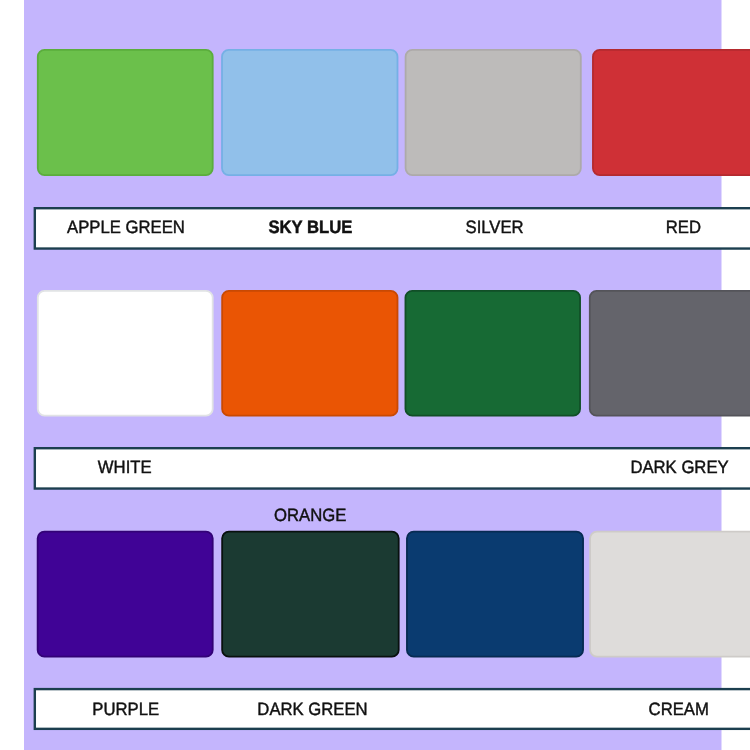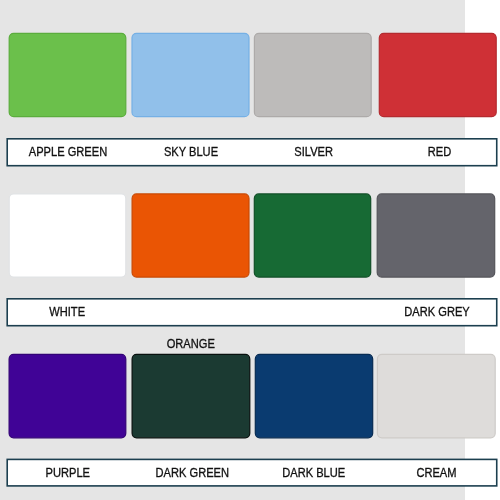--- a/index.html
+++ b/index.html
@@ -10,25 +10,25 @@
   }
   body {
     width: 500px;
     height: 500px;
     position: relative;
     overflow: hidden;
     font-family: "Liberation Sans", sans-serif;
   }
   .chart {
     position: absolute;
-    left: 0;
+    left: 16px;
     top: 0;
     width: 465px;
     height: 500px;
-    background: #e5e5e5;
+    background: #c4b5fd;
   }
   .art {
     position: absolute;
     left: 0;
     top: 0;
     width: 500px;
     height: 500px;
     display: block;
   }
   .text-layer {
@@ -72,21 +72,21 @@
       <rect x="9.1" y="354.40000000000003" width="116.7" height="83.39999999999999" rx="4.5" ry="4.5" fill="#400396" stroke="rgb(50,2,118)" stroke-width="1.2"></rect>
       <rect x="132.1" y="354.40000000000003" width="117.7" height="83.39999999999999" rx="4.5" ry="4.5" fill="#1b3a32" stroke="#08100e" stroke-width="1.2"></rect>
       <rect x="255.29999999999998" y="354.40000000000003" width="117.40000000000002" height="83.39999999999999" rx="4.5" ry="4.5" fill="#0a3b70" stroke="rgb(7,43,82)" stroke-width="1.2"></rect>
       <rect x="377.40000000000003" y="354.40000000000003" width="117.8" height="83.39999999999999" rx="4.5" ry="4.5" fill="#dedcda" stroke="rgb(206,203,200)" stroke-width="1.2"></rect>
       <rect x="7.21" y="459.4" width="489.52" height="26.5" fill="#ffffff" stroke="#1c3f4f" stroke-width="1.6"></rect>
     </svg>
   <div class="text-layer">
       <div class="label-cell" style="left: -2.5px; width: 140px; top: 138.8px; height: 26.9px;">
         <span class="label-text">APPLE GREEN</span>
       </div>
-      <div class="label-cell" style="left: 121px; width: 140px; top: 138.8px; height: 26.9px;">
+      <div class="label-cell" style="left: 121px; width: 140px; top: 138.8px; height: 26.9px; font-weight: bold;">
         <span class="label-text">SKY BLUE</span>
       </div>
       <div class="label-cell" style="left: 244px; width: 140px; top: 138.8px; height: 26.9px; align-items: center;">
         <span class="label-text">SILVER</span>
       </div>
       <div class="label-cell" style="left: 369.1px; width: 140px; top: 138.8px; height: 26.9px;">
         <span class="label-text">RED</span>
       </div>
       <div class="label-cell" style="left: -3.2px; width: 140px; top: 298.8px; height: 26.9px;">
         <span class="label-text">WHITE</span>
@@ -96,20 +96,17 @@
       </div>
       <div class="label-cell" style="left: 366.9px; width: 140px; top: 298.8px; height: 26.9px;">
         <span class="label-text">DARK GREY</span>
       </div>
       <div class="label-cell" style="left: -2.1px; width: 140px; top: 459.4px; height: 26.5px;">
         <span class="label-text">PURPLE</span>
       </div>
       <div class="label-cell" style="left: 122px; width: 140px; top: 459.4px; height: 26.5px;">
         <span class="label-text">DARK GREEN</span>
       </div>
-      <div class="label-cell" style="left: 244.2px; width: 140px; top: 459.4px; height: 26.5px;">
-        <span class="label-text">DARK BLUE</span>
-      </div>
       <div class="label-cell" style="left: 366.8px; width: 140px; top: 459.4px; height: 26.5px;">
         <span class="label-text">CREAM</span>
       </div>
     </div>
 </div>
 
 </body></html>

